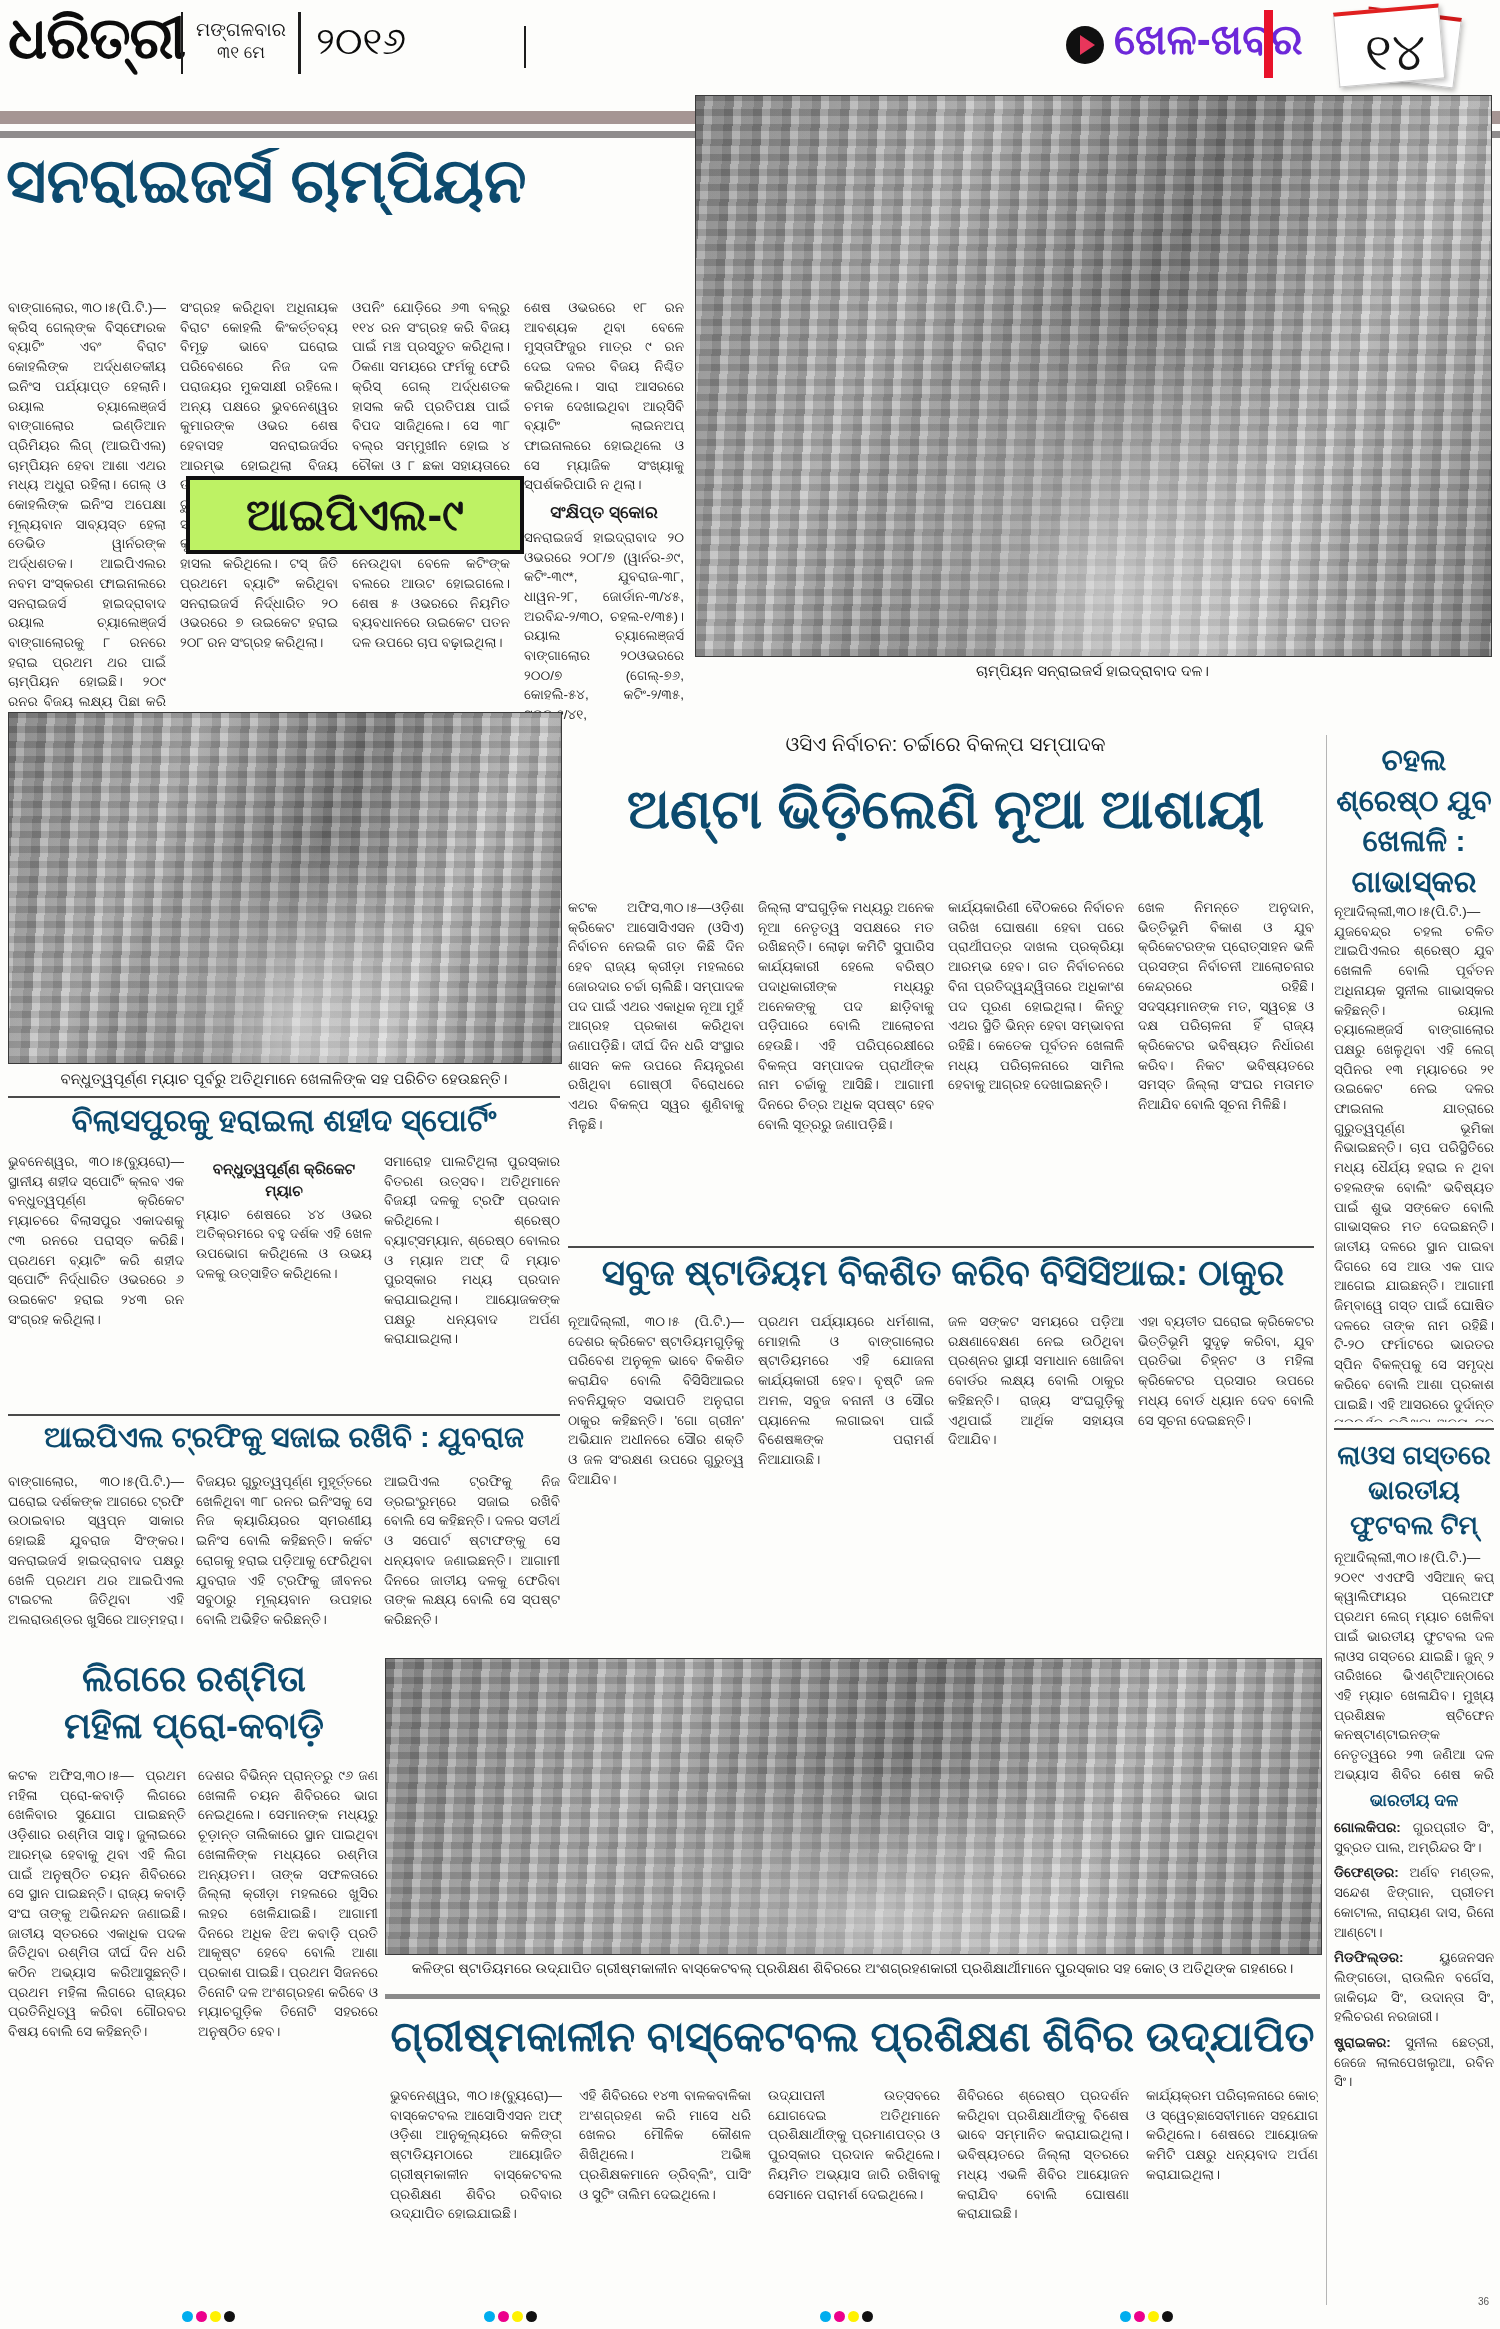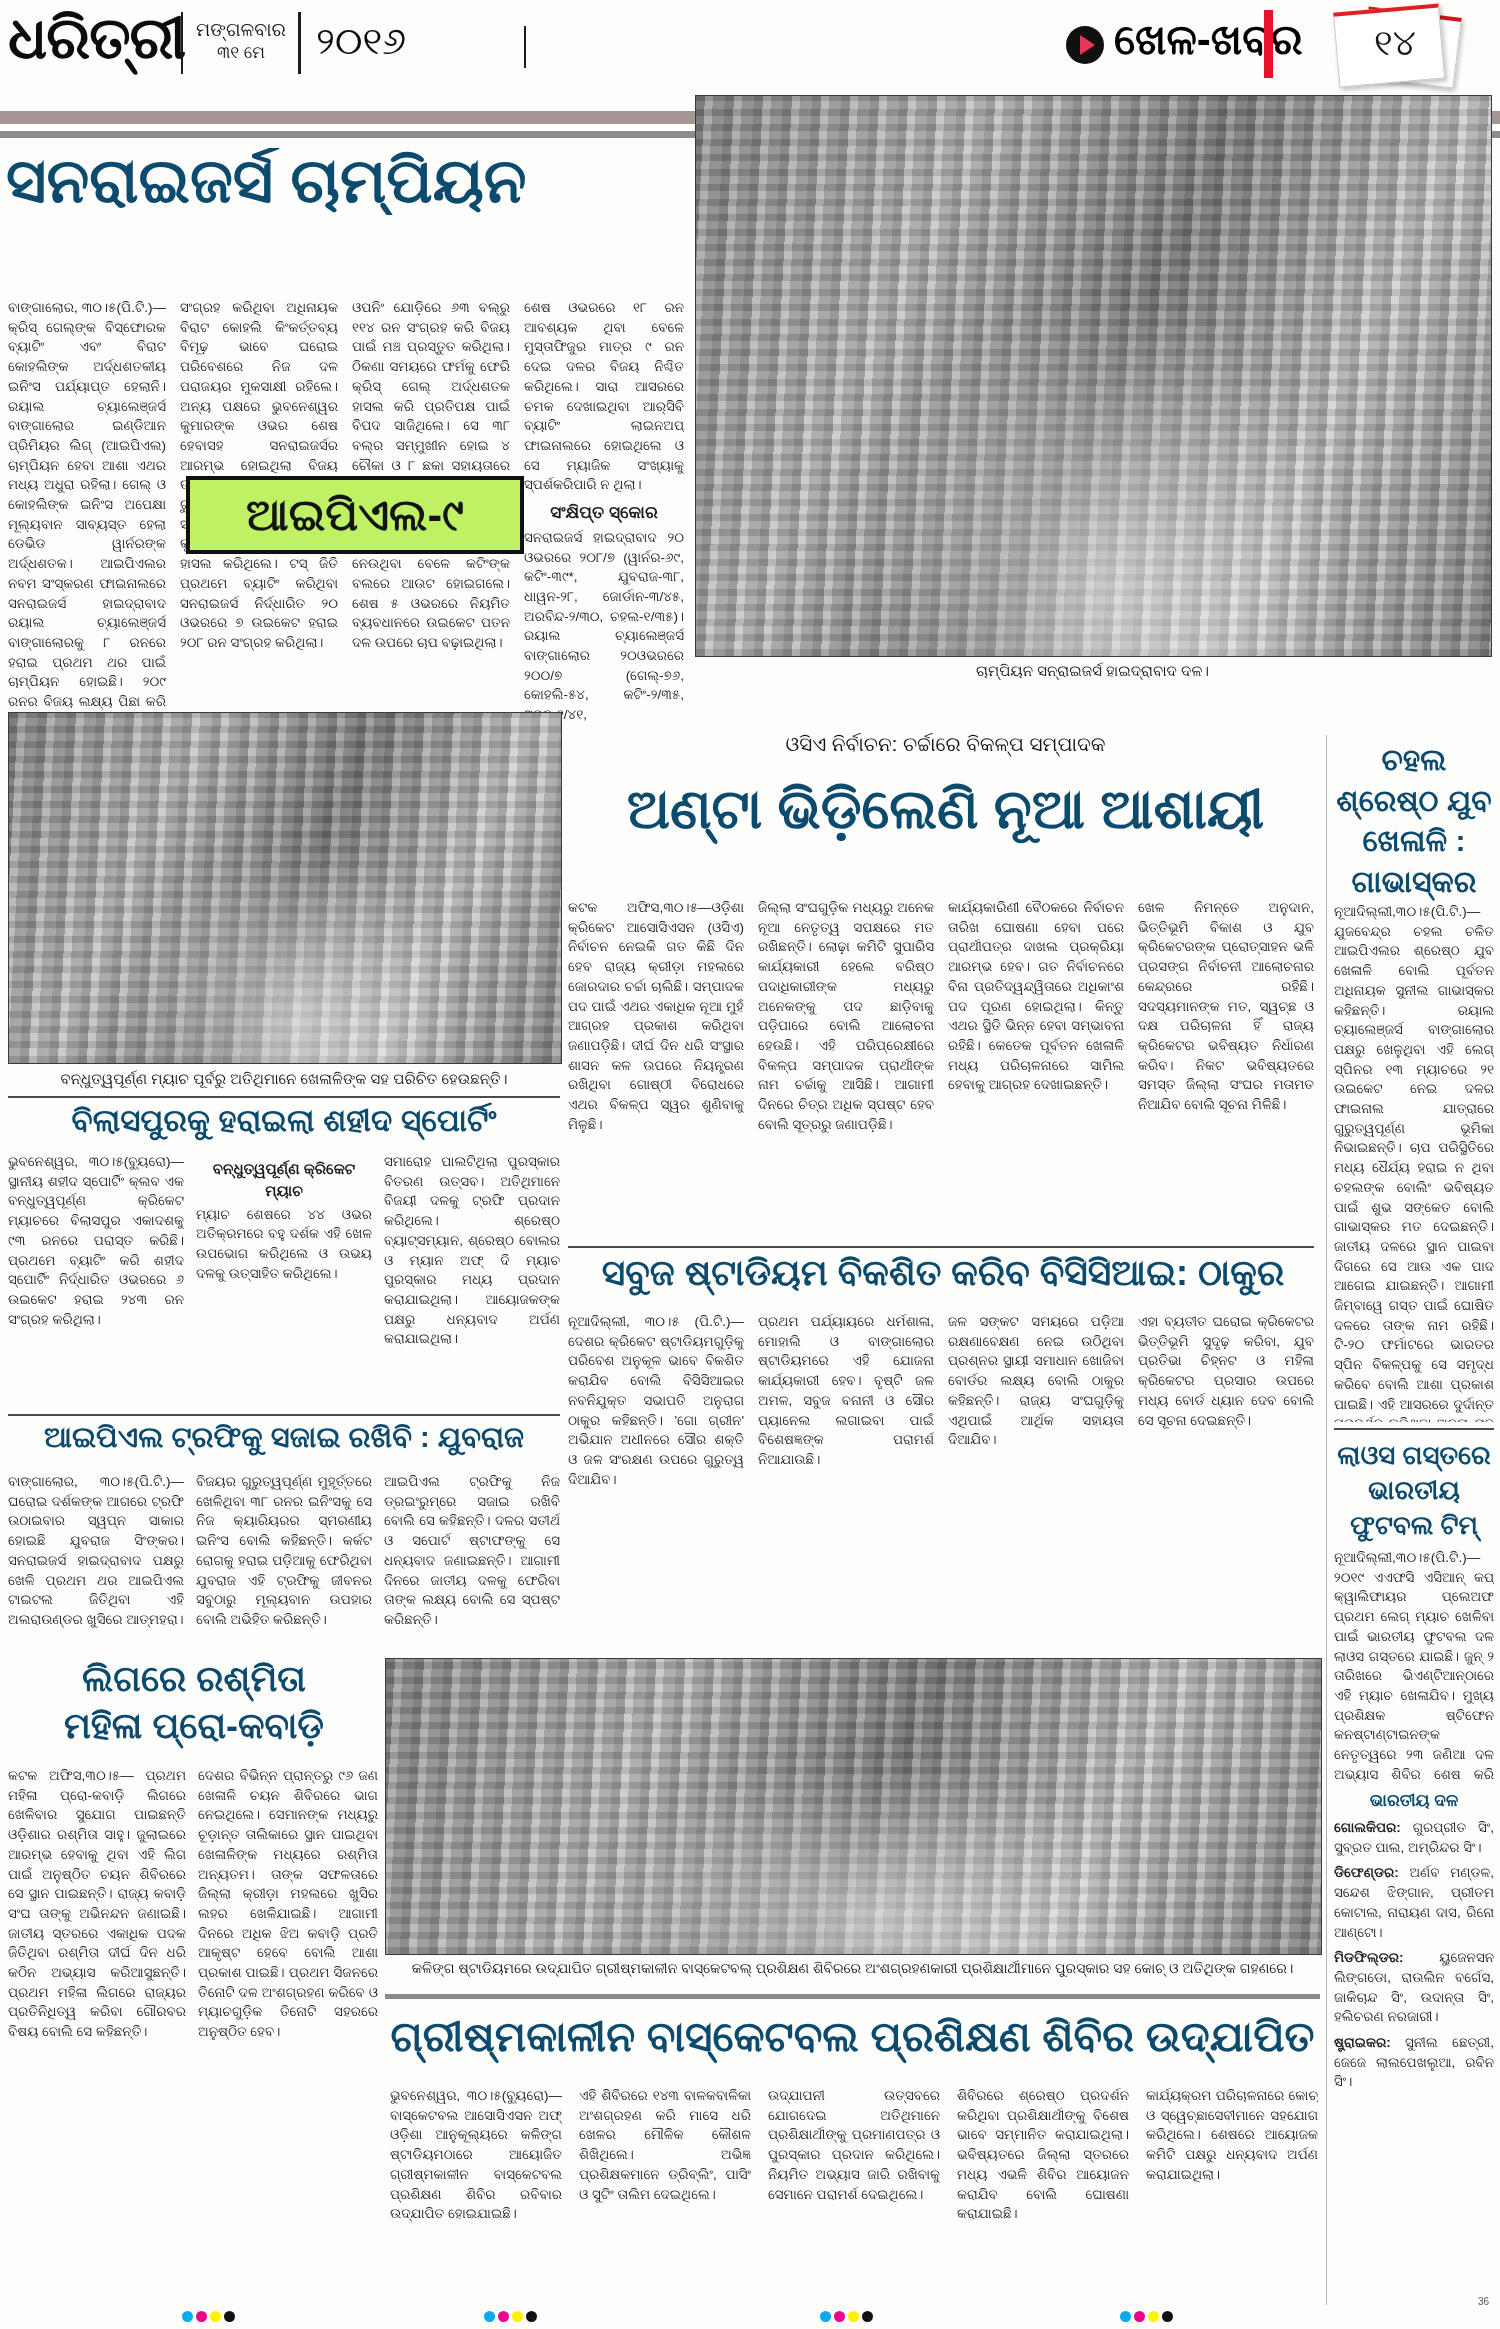--- a/index.html
+++ b/index.html
@@ -6,30 +6,30 @@
   .page{position:relative;width:1500px;height:2329px;background:#fdfdfb;margin:0 auto;
         font-family:"Liberation Sans","DejaVu Sans",sans-serif;color:#141414;overflow:hidden;}
   .abs{position:absolute;}
   
   .masthead{font-size:58px;font-weight:bold;letter-spacing:-1px;color:#0c0c0c;}
   .vline{background:#1d1d1d;width:2px;}
   .daydate{text-align:center;line-height:1.25;}
   .daydate .d1{font-size:19px;}
   .daydate .d2{font-size:17px;}
   .year{font-size:38px;color:#0c0c0c;}
-  .section-title{font-size:42px;font-weight:bold;color:#000000;}
+  .section-title{font-size:42px;font-weight:bold;color:#6d28d9;}
   .redbar{background:#e8122a;}
   .play-circle{width:38px;height:38px;border-radius:50%;background:#101010;position:relative;}
   .play-circle::after{content:"";position:absolute;left:14px;top:9px;
      border-left:15px solid #e8365b;border-top:10px solid transparent;border-bottom:10px solid transparent;}
   .curl{width:150px;height:76px;}
   .curl .pg{position:absolute;background:#fff;border:1px solid #c9c9c9;box-shadow:2px 3px 5px rgba(0,0,0,.25);}
   .curl .pg1{left:34px;top:6px;width:92px;height:66px;transform:rotate(7deg);border-top:4px solid #d01818;}
   .curl .pg2{left:6px;top:2px;width:104px;height:70px;transform:rotate(-5deg);border-top:4px solid #e02020;}
-  .curl .num{position:absolute;left:30px;top:16px;width:70px;text-align:center;font-size:36px;color:#161616;}
+  .curl .num{position:absolute;left:30px;top:16px;width:70px;text-align:center;font-size:52px;color:#161616;}
   .rule1{background:#a59593;}
   .rule2{background:#8f8c8c;}
   
   .hl{font-weight:bold;color:#0c4a6e;line-height:1.08;}
   .center{text-align:center;}
   .col{position:absolute;font-size:13.5px;line-height:1.46;text-align:justify;overflow:hidden;color:#1b1b1b;}
   .caption{font-size:15px;text-align:center;color:#101010;}
   .photo{border:1px solid #3a3a3a;
     background:
       radial-gradient(ellipse at 52% 88%, rgba(255,255,255,.5), transparent 42%),

